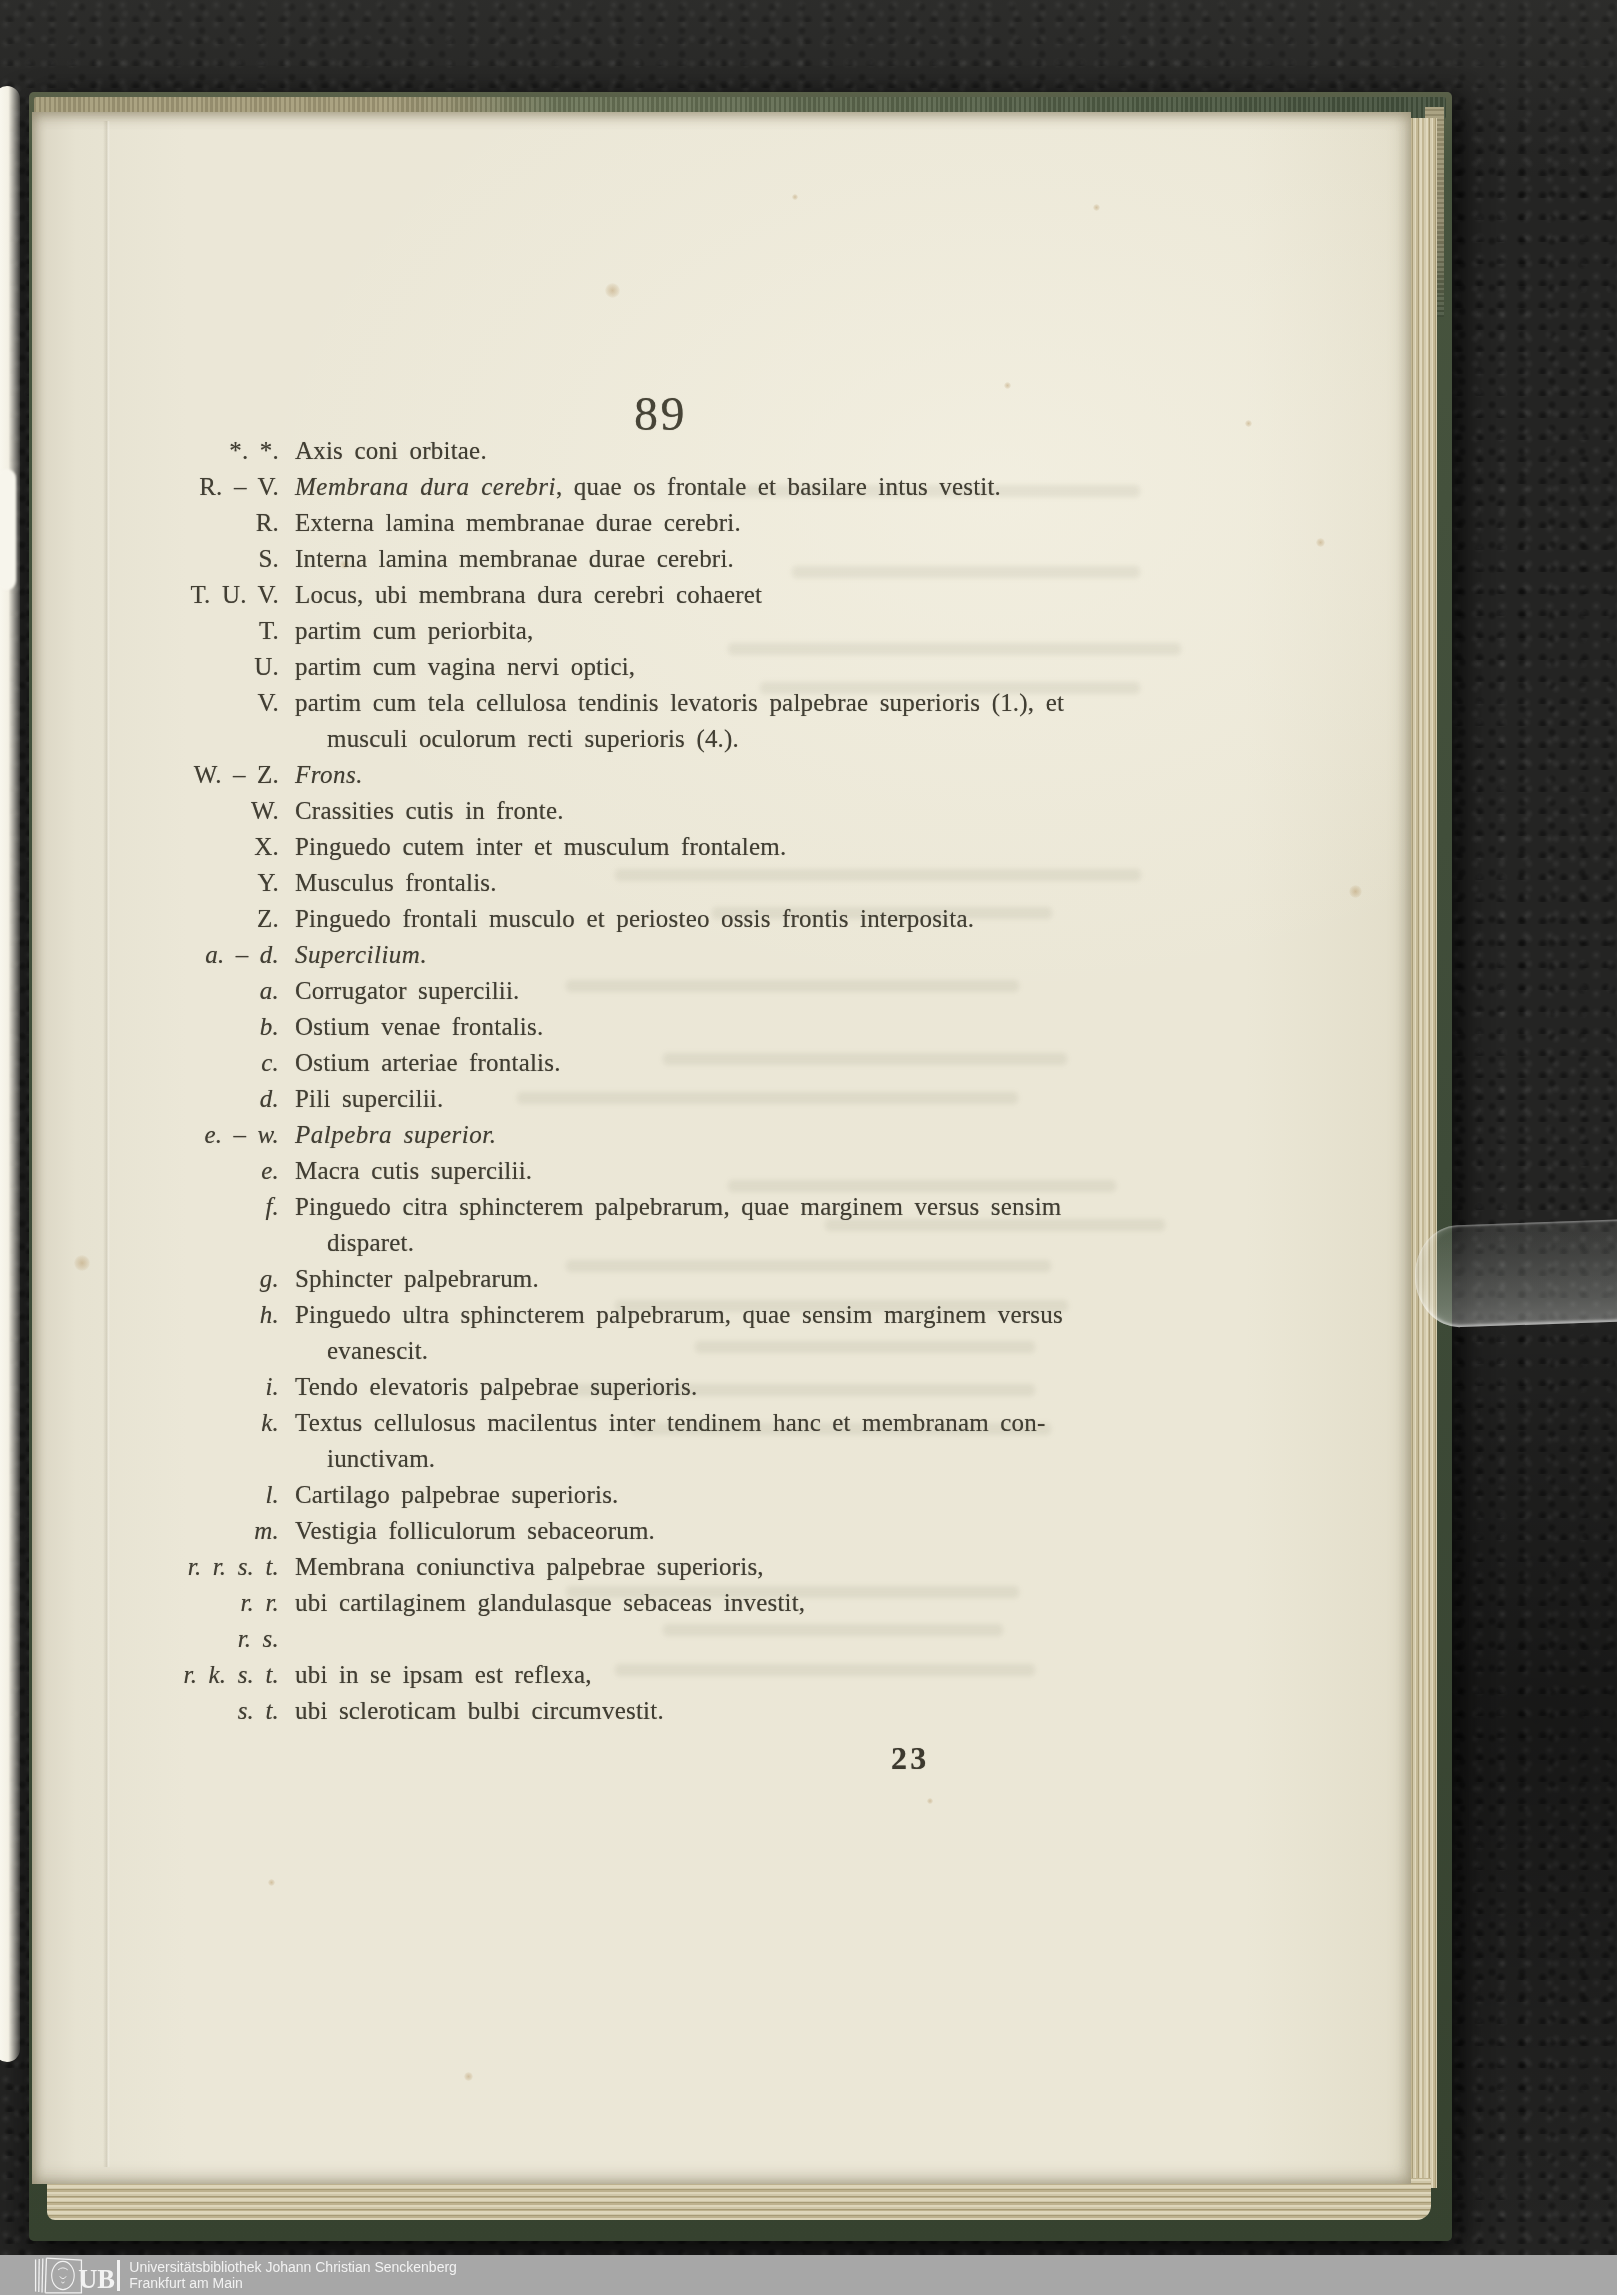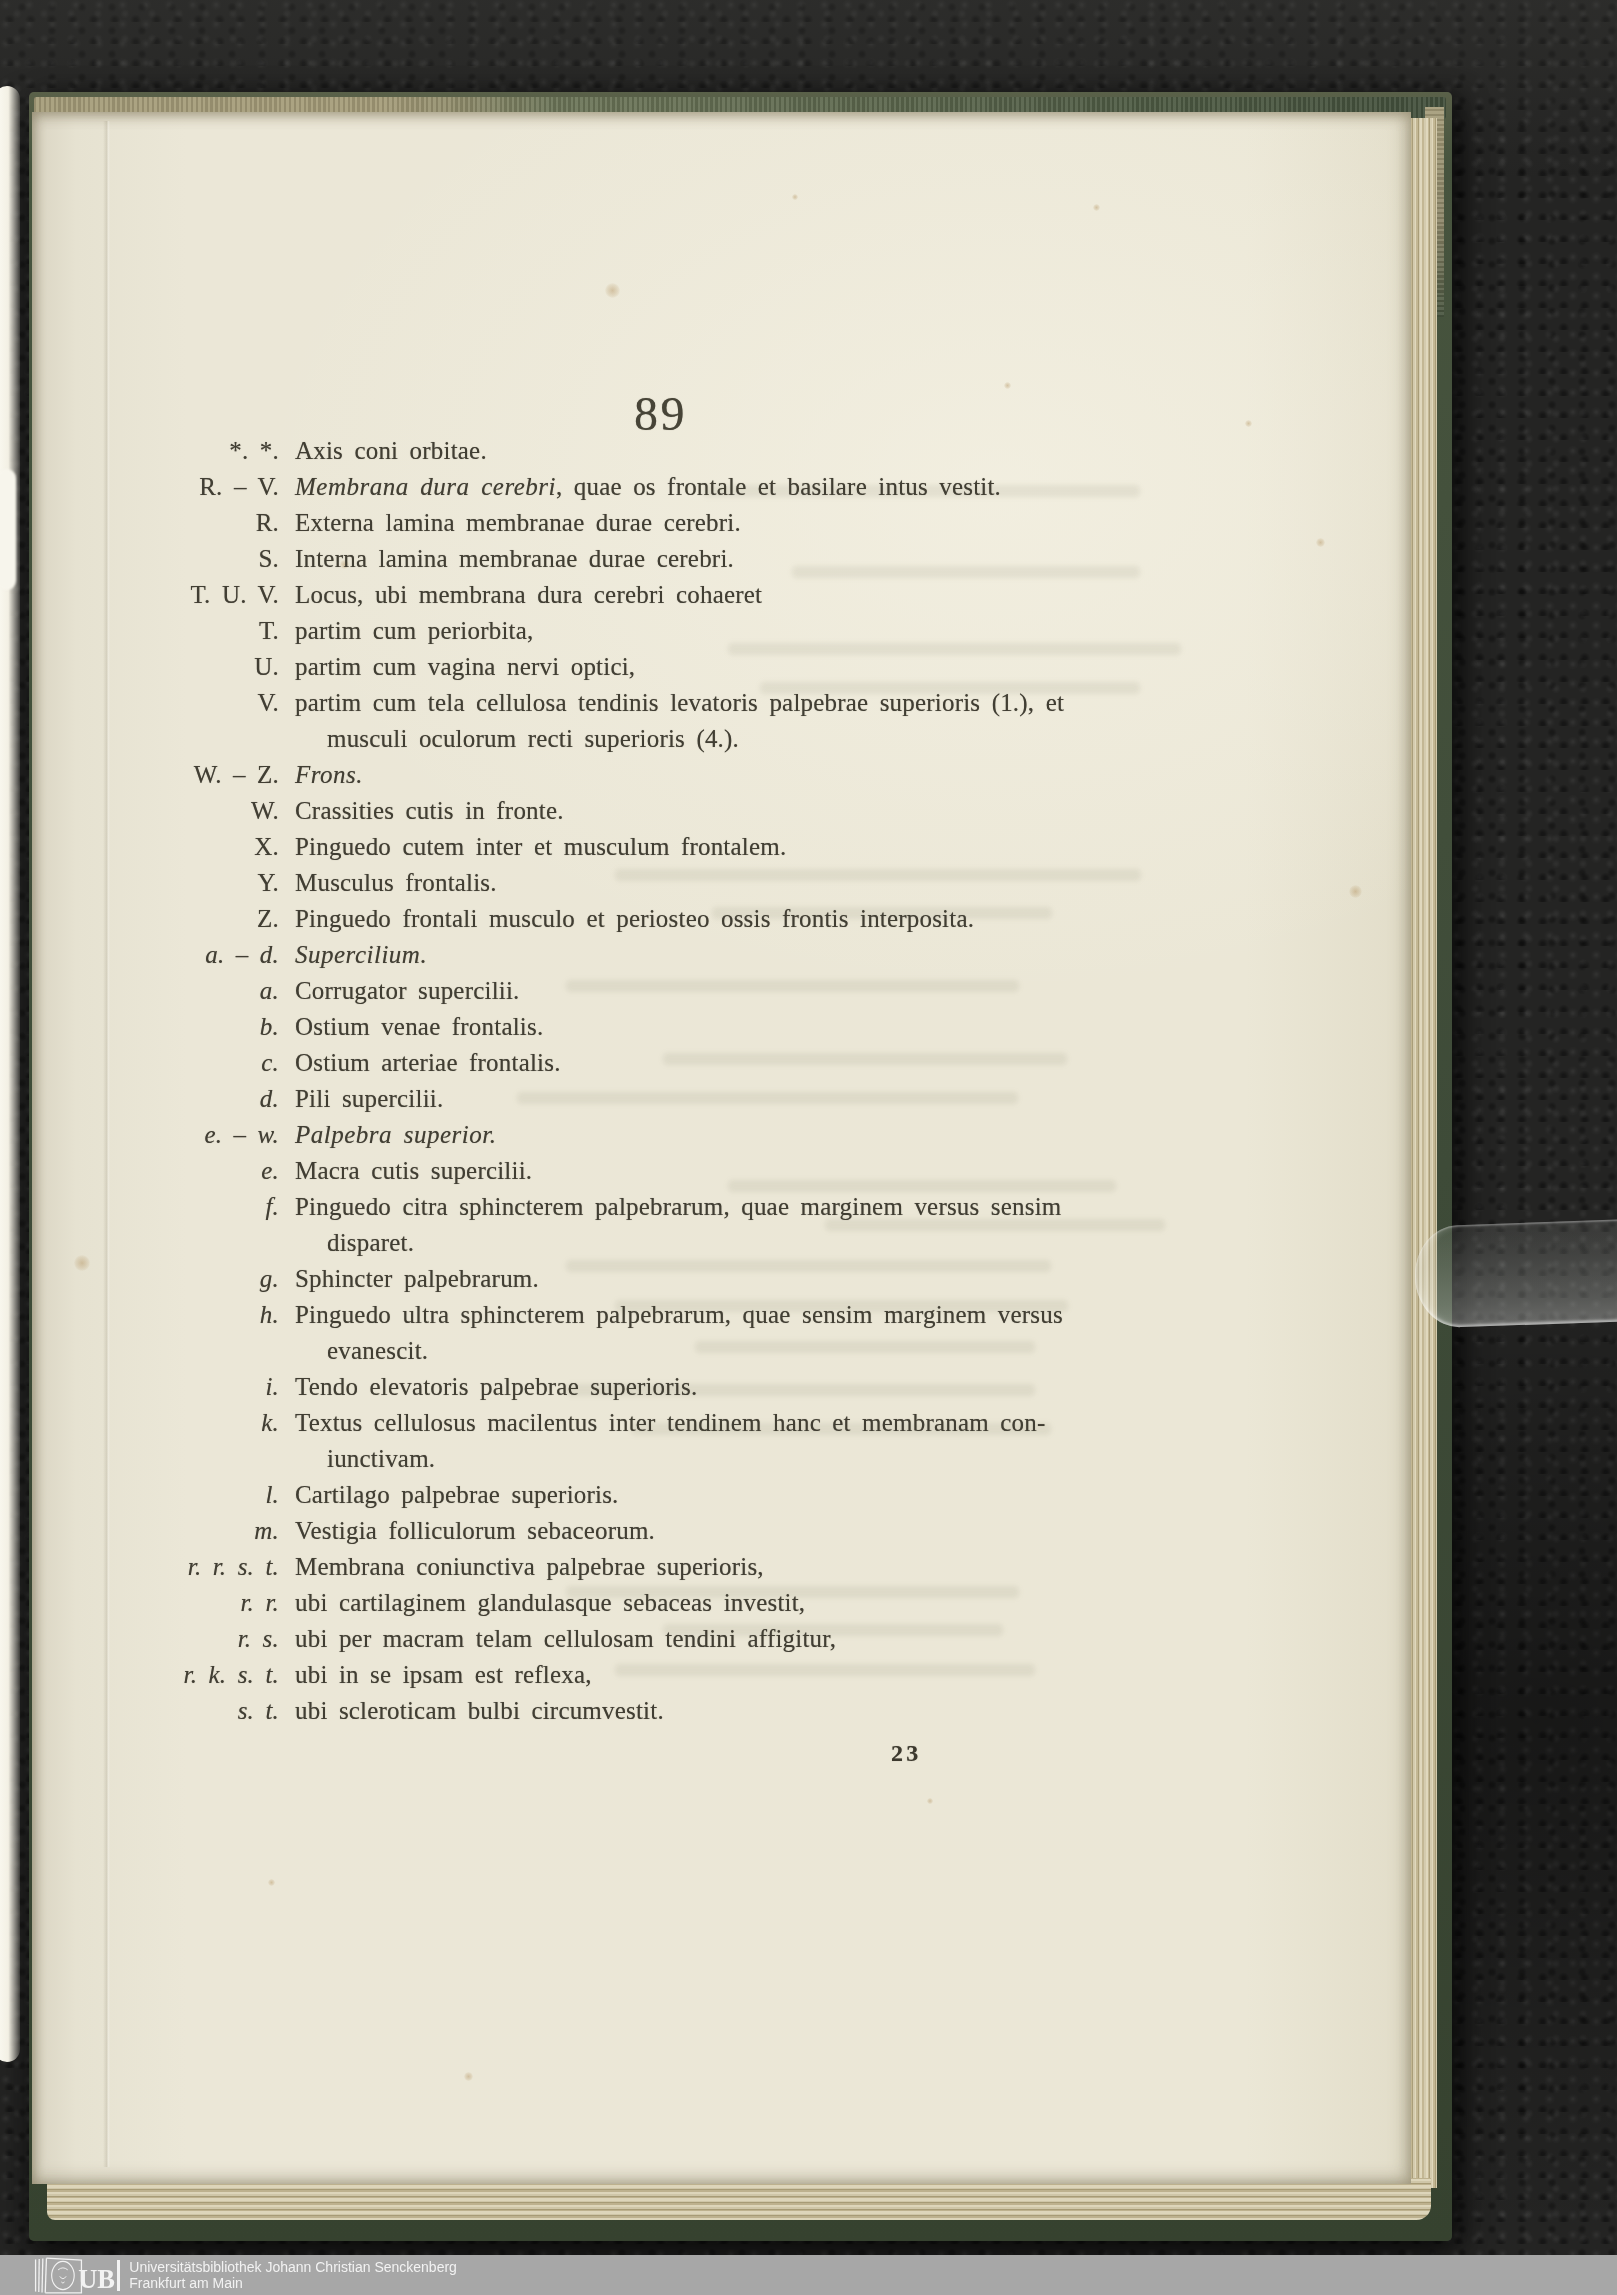--- a/index.html
+++ b/index.html
@@ -95,21 +95,21 @@
     font-size:25px; color:#413e33; word-spacing:4.9px; letter-spacing:0.2px;
     text-shadow: 0 0 0.8px rgba(58,54,44,0.55);
   }
   .row .lab{ width:150px; margin-left:129px; text-align:right; flex:none; }
   .row .lab.it{ font-style:italic;text-align:right; }
   .row .desc{ margin-left:16px; }
   .row.cont .desc{ padding-left:32px; }
   .row .desc i{ font-style:italic; letter-spacing:0.5px; }
   .signature-mark{
     position:absolute; left:891px; top:1740px;
-    font-size:24px; font-weight:bold; color:#3c392e; letter-spacing:3.2px;
+    font-size:32px; font-weight:bold; color:#3c392e; letter-spacing:3.2px;
     text-shadow: 0 0 0.8px rgba(58,54,44,0.5);
   }
   
   .ghost{ position:absolute; height:12px; background:rgba(112,106,80,0.10); filter:blur(2.4px); border-radius:4.9px; }
   .fox{ position:absolute; border-radius:50%; background:radial-gradient(circle, rgba(160,118,55,0.35) 0, rgba(160,118,55,0.12) 55%, rgba(160,118,55,0) 75%); }
   
   .holder-strip{
     position:absolute; left:1415px; top:1223px; width:210px; height:102px;
     transform: rotate(-2deg);
     background: linear-gradient(180deg, rgba(190,194,188,0.12) 0, rgba(208,212,206,0.20) 40%, rgba(230,234,228,0.28) 78%, rgba(248,250,246,0.34) 100%);
@@ -309,21 +309,20 @@
     <div class="row">
       <span class="lab it">r. r. s. t.</span>
       <span class="desc"><span>Membrana coniunctiva palpebrae superioris,</span></span>
     </div>
     <div class="row">
       <span class="lab it">r. r.</span>
       <span class="desc"><span>ubi cartilaginem glandulasque sebaceas investit,</span></span>
     </div>
     <div class="row">
       <span class="lab it">r. s.</span>
-      <span class="desc"><span>ubi per macram telam cellulosam tendini affigitur,</span></span>
     </div>
     <div class="row">
       <span class="lab it">r. k. s. t.</span>
       <span class="desc"><span>ubi in se ipsam est reflexa,</span></span>
     </div>
     <div class="row">
       <span class="lab it">s. t.</span>
       <span class="desc"><span>ubi scleroticam bulbi circumvestit.</span></span>
     </div>
   </div>

